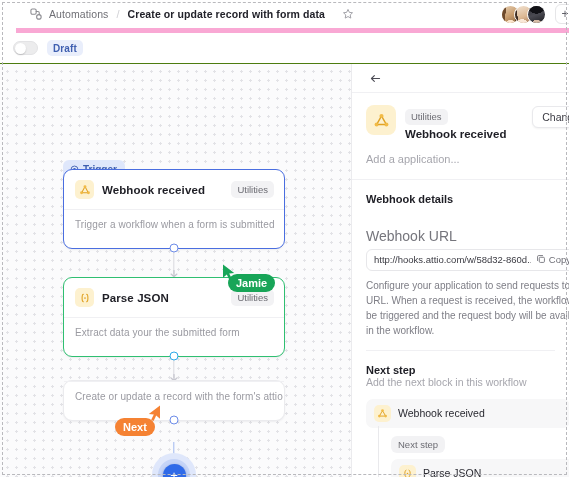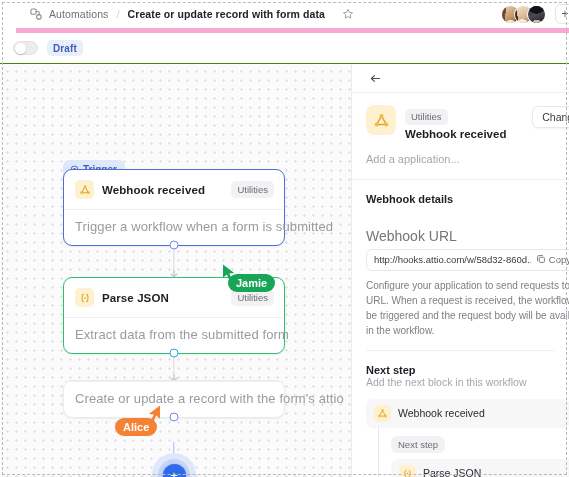--- a/index.html
+++ b/index.html
@@ -156,22 +156,22 @@
     letter-spacing: .1px; white-space: nowrap;
   }
   .node-tag {
     margin-left: auto;
     font-size: 9.5px; color: #6c6c73;
     background: #f2f2f4; border-radius: 5px;
     padding: 3px 6px; white-space: nowrap;
   }
   .node-divider { height: 1px; background: #f0f0f3; margin: 0; }
   .node-sub {
-    font-size: 13px; color: #9a9aa1;
-    padding: 9px 11px 11px 11px;
+    font-size: 10px; color: #9a9aa1;
+    padding: 9px 11px 18px 11px;
     letter-spacing: .1px; white-space: nowrap;
   }
 
   
   .port {
     position: absolute;
     width: 9px; height: 9px; border-radius: 50%;
     background: #fff; border: 1.6px solid #6d8ce8;
     left: 50%; transform: translate(-50%, 50%);
     bottom: 0; z-index: 5;
@@ -426,21 +426,21 @@
           <svg width="12" height="12" viewBox="0 0 14 14" fill="none" stroke="#e0a224" stroke-width="1.25" stroke-linecap="round" stroke-linejoin="round">
             <path d="M5.1 2.6C3.6 2.6 3.6 7 3.6 7s0 4.4 1.5 4.4"></path>
             <path d="M8.9 2.6c1.5 0 1.5 4.4 1.5 4.4s0 4.4-1.5 4.4"></path>
             <circle cx="7" cy="7" r="1" fill="#e0a224" stroke="none"></circle>
           </svg>
         </span>
         <span class="node-title">Parse JSON</span>
         <span class="node-tag">Utilities</span>
       </div>
       <div class="node-divider"></div>
-      <div class="node-sub">Extract data from the submitted form</div>
+      <div class="node-sub">Extract data your the submitted form</div>
       <span class="port green"></span>
     </div>
 
     <div class="node plain" style="left:63px; top:316px; width:222px;">
       <div class="node-divider"></div>
       <div class="node-sub">Create or update a record with the form's attio</div>
       <span class="port"></span>
     </div>
 
     <div class="addbtn-wrap">
@@ -457,21 +457,21 @@
       </span>
       <span class="label">Jamie</span>
     </div>
 
     <div class="cursor cursor-alice" style="left:147px; top:341px;">
       <span class="arrow">
         <svg width="14" height="17" viewBox="0 0 14 17" fill="#f58233">
           <path d="M13 0.6L1.8 8.9l5 .5-2.6 5.4 2.4 1.2 2.6-5.5 3.8 3.3z"></path>
         </svg>
       </span>
-      <span class="label">Alice</span>
+      <span class="label">Next</span>
     </div>
   </div>
 
   <div class="panel">
 
     <div class="panel-top">
       <span class="back-btn">
         <svg width="13" height="13" viewBox="0 0 16 16" fill="none" stroke="currentColor" stroke-width="1.35" stroke-linecap="round" stroke-linejoin="round">
           <path d="M13 8H3.2M6.6 4.5L3 8l3.6 3.5"></path>
         </svg>

